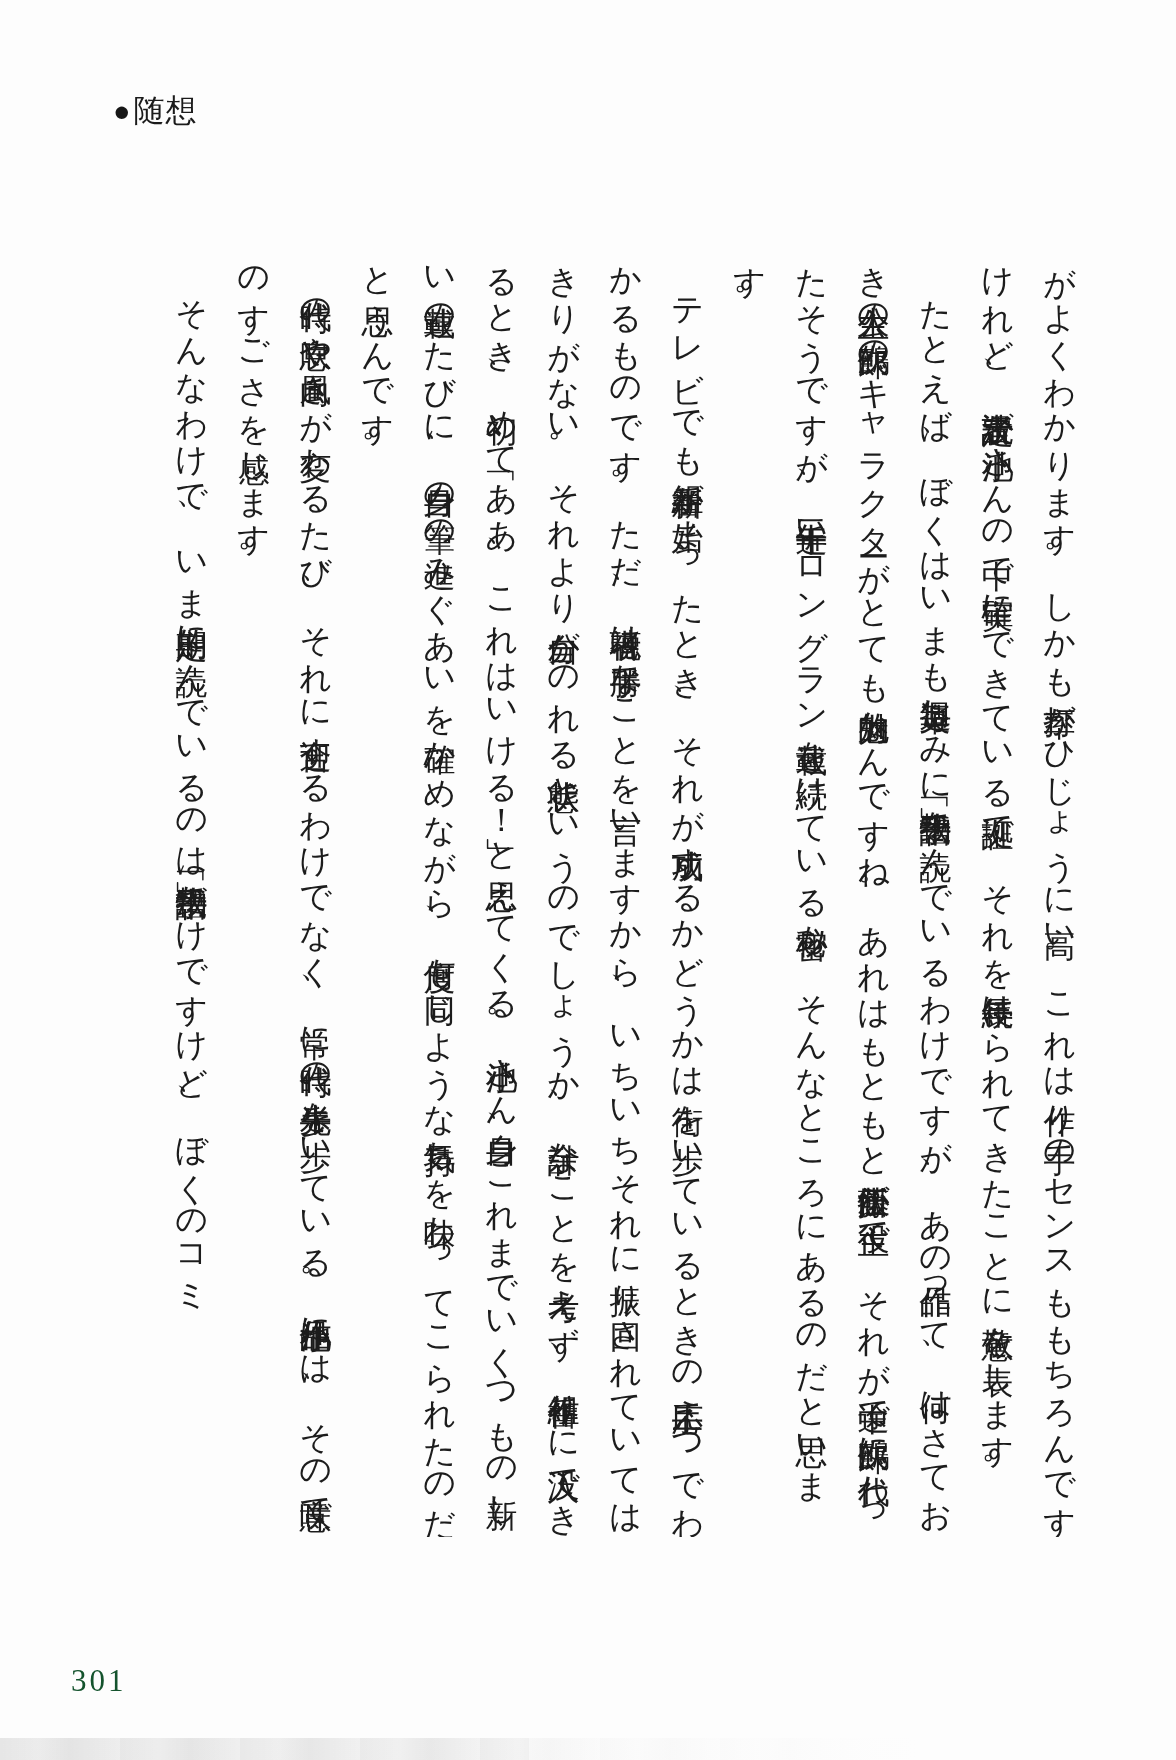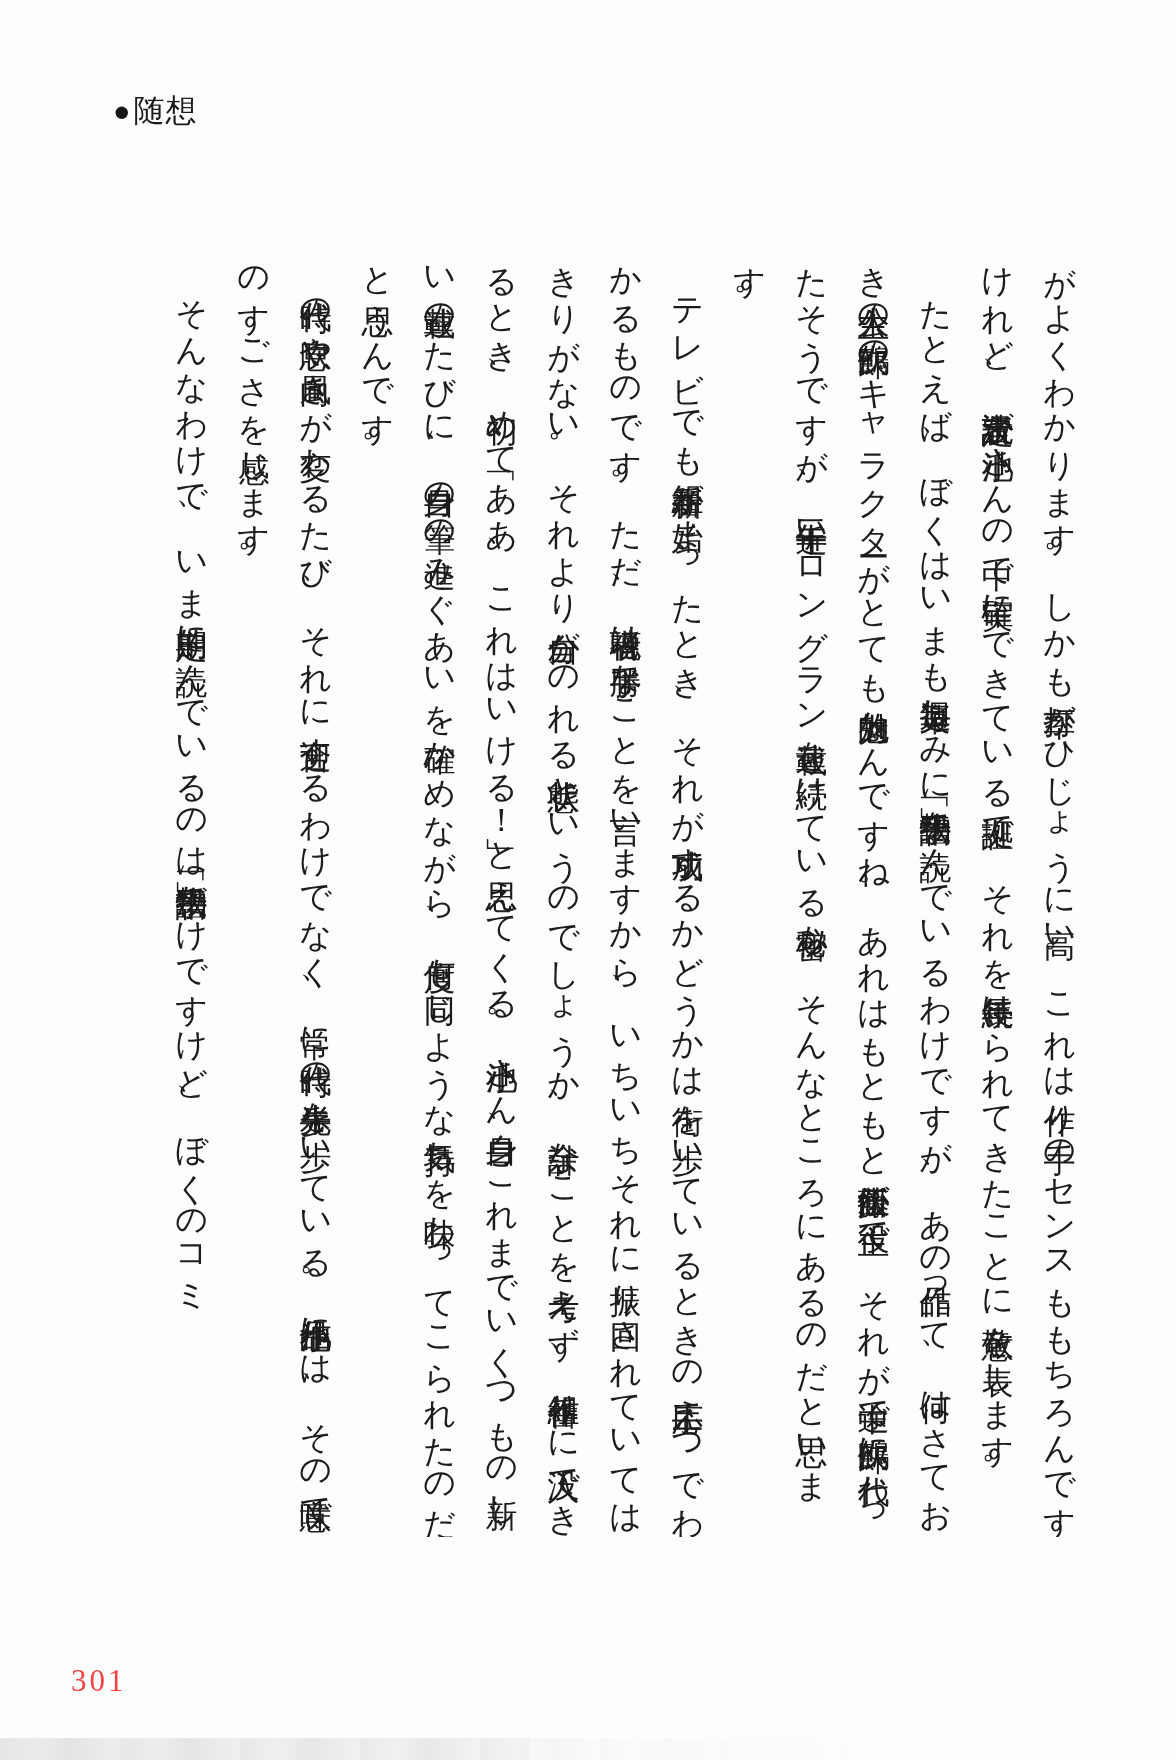--- a/index.html
+++ b/index.html
@@ -59,21 +59,21 @@
     text-indent: 32.2px; 
   }
   .article p.no-indent {
     text-indent: 0;
   }
   .page-number {
     position: absolute;
     left: 71px;
     top: 1663px;
     font-size: 31px;
-    color: #ef4444;
+    color: #14532d;
     letter-spacing: 3px;
   }
   
   .scan-artifact {
     position: absolute;
     left: 0;
     bottom: 0;
     width: 100%;
     height: 22px;
     background:

